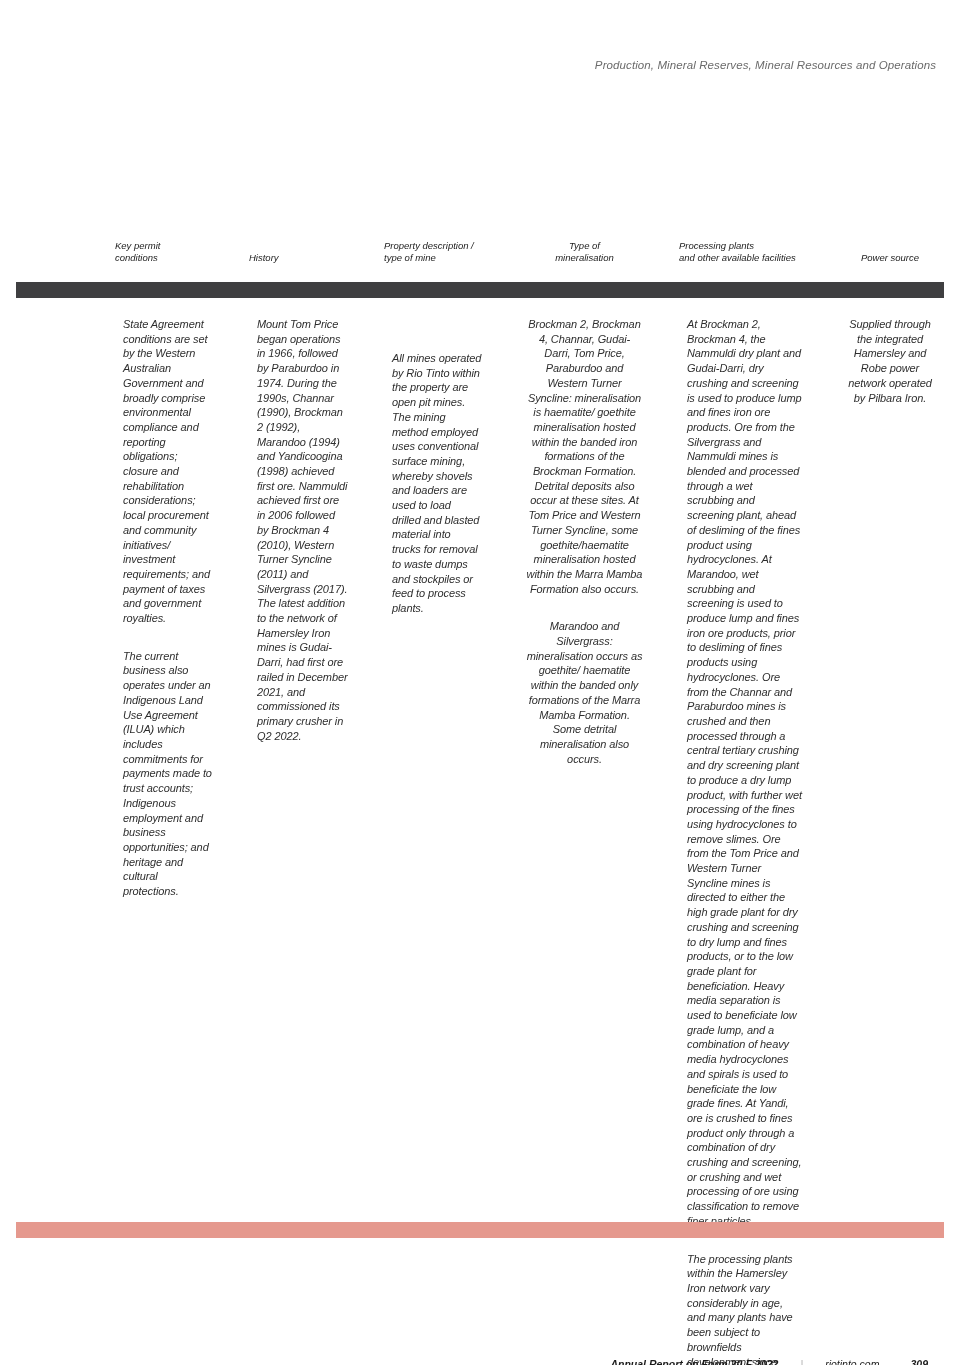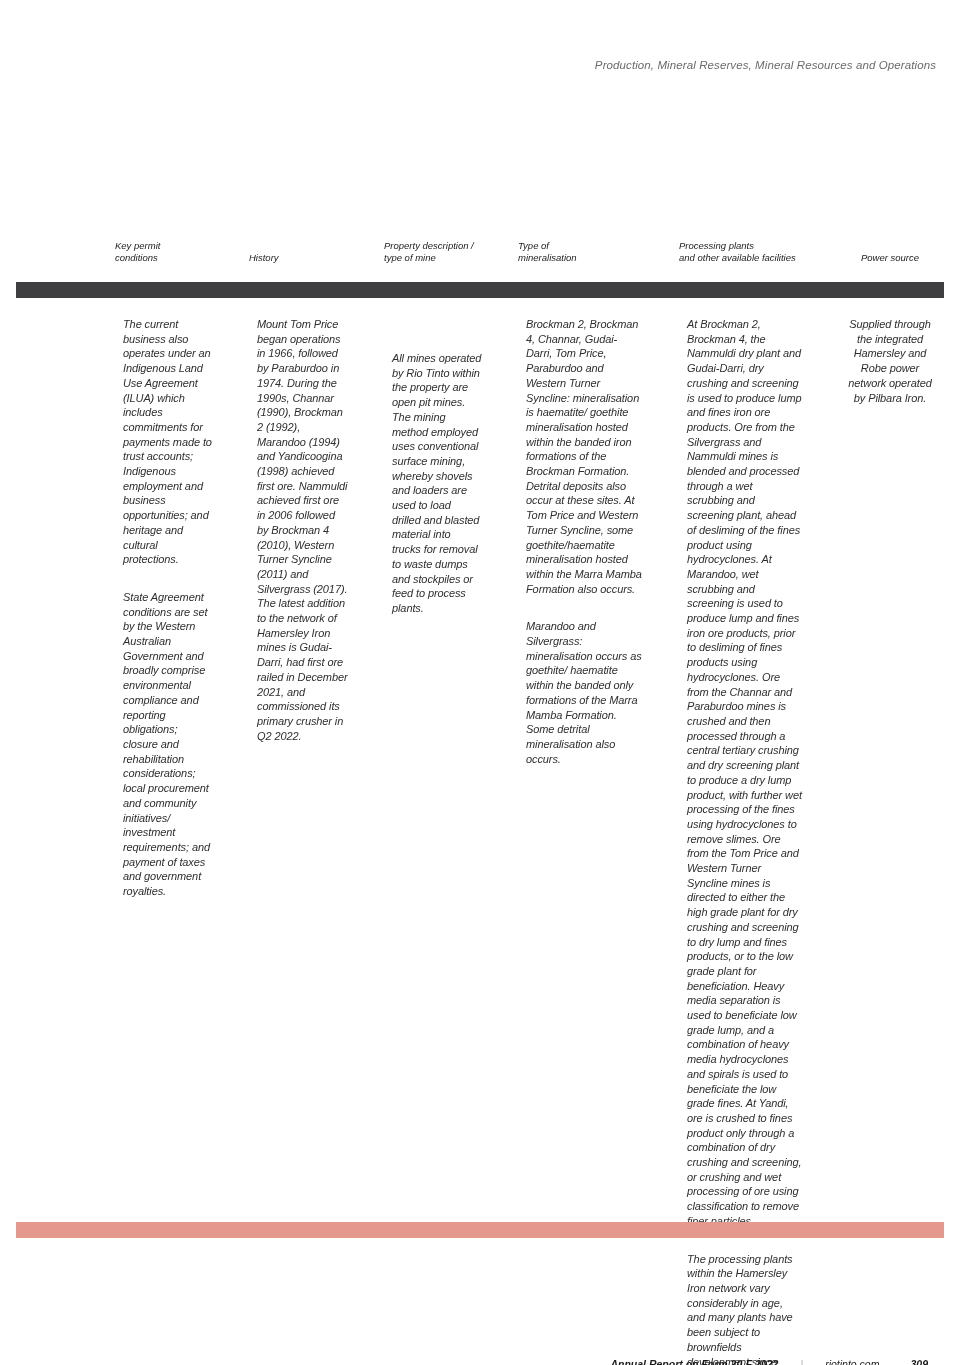--- a/index.html
+++ b/index.html
@@ -36,21 +36,21 @@
     left: 83px;
     width: 845px;
     top: 277px;
     display: flex;
     column-gap: 12px;
     align-items: flex-start;
   }
   .col1 { width: 122px; flex: none; }
   .col2 { width: 123px; flex: none; }
   .col3 { width: 122px; flex: none; margin-top: 34px; }
-  .col4 { width: 149px; flex: none; }
+  .col4 { width: 149px; flex: none; text-align: center; }
   .col5 { width: 147px; flex: none; }
   .col6 { width: 120px; flex: none; text-align: center; }
   .th {
     font-size: 9.5px;
     line-height: 1.25;
     color: #1c1c1c;
     white-space: pre-line;
     letter-spacing: 0;
   }
   .cell p {
@@ -116,22 +116,22 @@
 mineralisation</div>
     <div class="col5 th">Processing plants
 and other available facilities</div>
     <div class="col6 th">Power source</div>
   </div>
 
   <div class="rule-top"></div>
 
   <div class="tbody">
     <div class="col1 cell">
+      <p>State Agreement conditions are set by the Western Australian Government and broadly comprise environmental compliance and reporting obligations; closure and rehabilitation considerations; local procurement and community initiatives/ investment requirements; and payment of taxes and government royalties.</p>
       <p>The current business also operates under an Indigenous Land Use Agreement (ILUA) which includes commitments for payments made to trust accounts; Indigenous employment and business opportunities; and heritage and cultural protections.</p>
-      <p>State Agreement conditions are set by the Western Australian Government and broadly comprise environmental compliance and reporting obligations; closure and rehabilitation considerations; local procurement and community initiatives/ investment requirements; and payment of taxes and government royalties.</p>
     </div>
     <div class="col2 cell">
       <p>Mount Tom Price began operations in 1966, followed by Paraburdoo in 1974. During the 1990s, Channar (1990), Brockman 2 (1992), Marandoo (1994) and Yandicoogina (1998) achieved first ore. Nammuldi achieved first ore in 2006 followed by Brockman 4 (2010), Western Turner Syncline (2011) and Silvergrass (2017). The latest addition to the network of Hamersley Iron mines is Gudai-Darri, had first ore railed in December 2021, and commissioned its primary crusher in Q2 2022.</p>
     </div>
     <div class="col3 cell">
       <p>All mines operated by Rio Tinto within the property are open pit mines. The mining method employed uses conventional surface mining, whereby shovels and loaders are used to load drilled and blasted material into trucks for removal to waste dumps and stockpiles or feed to process plants.</p>
     </div>
     <div class="col4 cell">
       <p>Brockman 2, Brockman 4, Channar, Gudai-Darri, Tom Price, Paraburdoo and Western Turner Syncline: mineralisation is haematite/ goethite mineralisation hosted within the banded iron formations of the Brockman Formation. Detrital deposits also occur at these sites. At Tom Price and Western Turner Syncline, some goethite/haematite mineralisation hosted within the Marra Mamba Formation also occurs.</p>
       <p>Marandoo and Silvergrass: mineralisation occurs as goethite/ haematite within the banded only formations of the Marra Mamba Formation. Some detrital mineralisation also occurs.</p>

